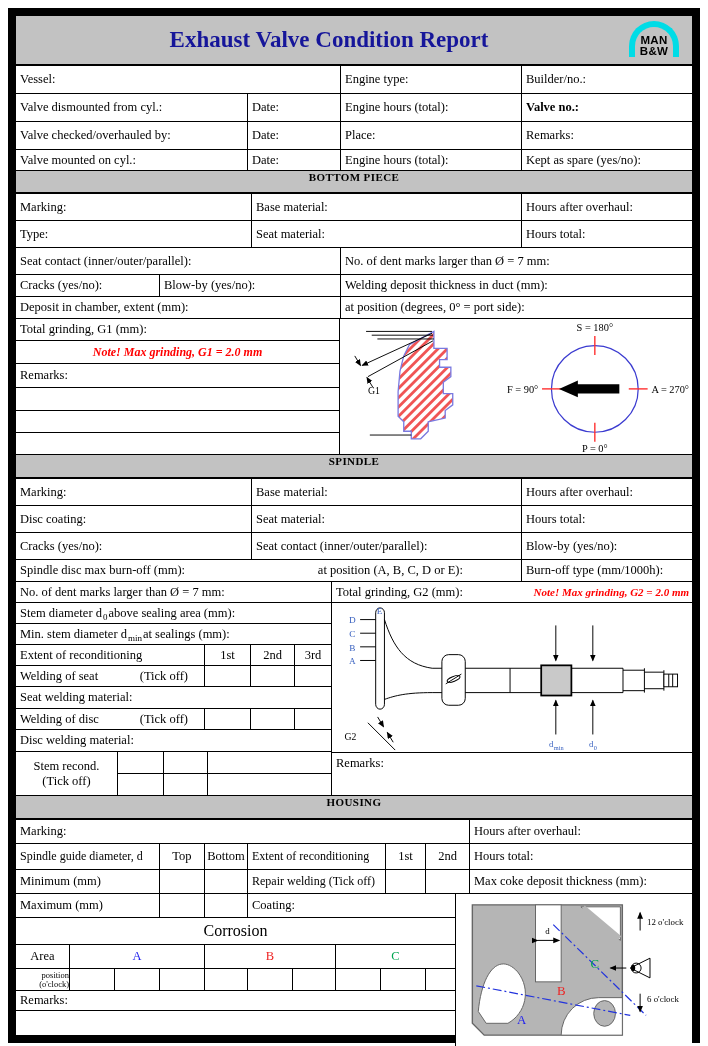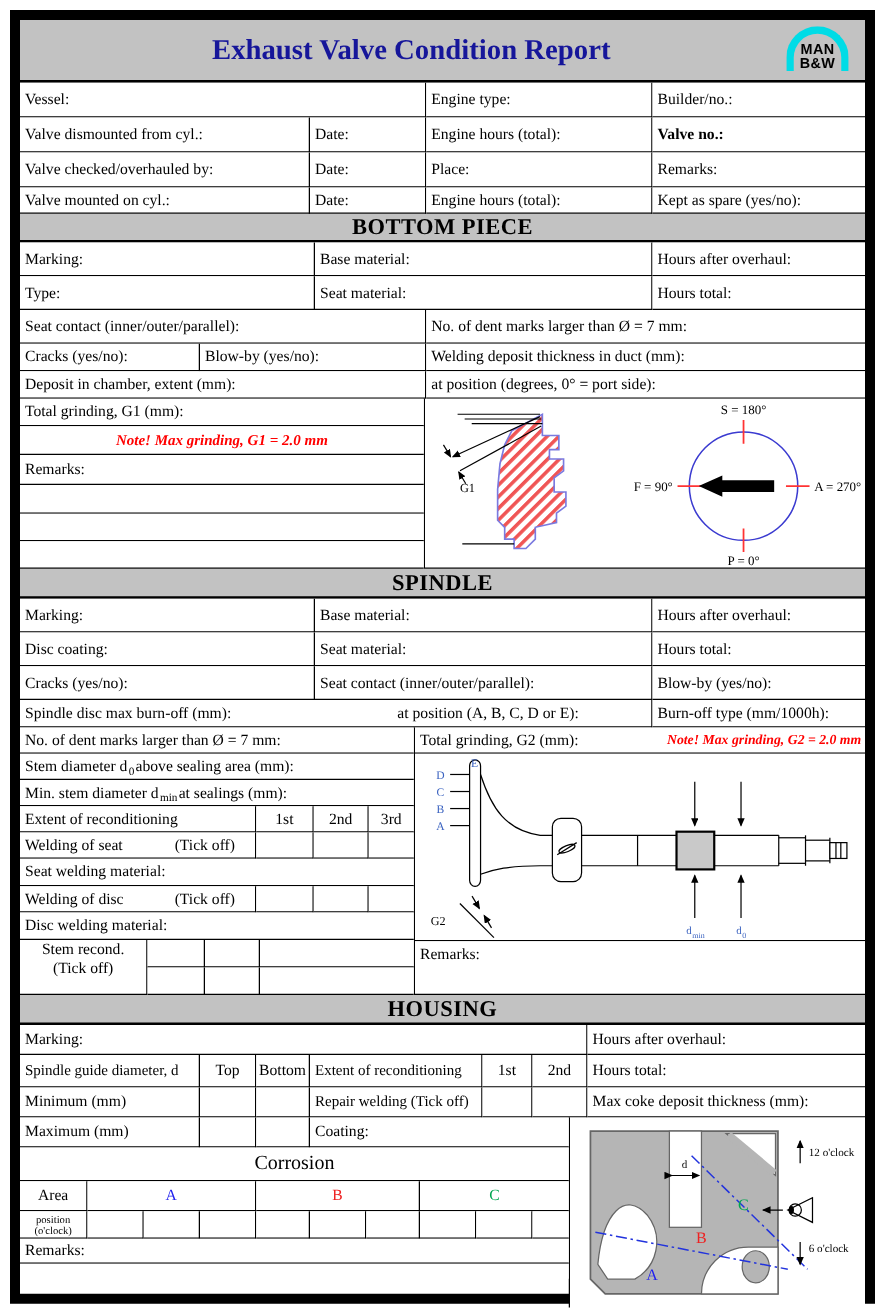--- a/index.html
+++ b/index.html
@@ -8,37 +8,37 @@
        font-family:"Liberation Serif",serif;font-size:12.5px}
   .frame{position:absolute;left:8px;top:8px;width:692px;height:1035px;border:8px solid #000000;background:#fff}
   .row{display:flex;width:100%}
   .c{border-right:1px solid #000;border-bottom:1px solid #000;display:flex;align-items:center;
      padding:0 4px;overflow:hidden;height:100%;background:#fff}
   .nbr{border-right:none}
   .nbb{border-bottom:none}
   .stack{display:flex;flex-direction:column}
   .stack .c{width:100%}
   .colwrap{display:flex;flex-direction:column;border-right:1px solid #000}
-  .bar{background:#c2c2c2;border-bottom:2px solid #000;display:flex;align-items:flex-end;justify-content:center;
-       font-weight:bold;font-size:18px;letter-spacing:.4px}
+  .bar{background:#c2c2c2;border-bottom:2px solid #000;display:flex;align-items:flex-start;justify-content:center;
+       font-weight:bold;font-size:11px;letter-spacing:.4px}
   .titlebar{height:50px;background:#c2c2c2;border-bottom:2px solid #000;position:relative;
             display:flex;align-items:center;justify-content:center}
   .title{font-size:23px;font-weight:bold;color:#16169a;margin-right:50px;white-space:nowrap}
   .logo{position:absolute;right:9px;top:4px;width:58px;height:42px}
   .logo-arc{position:absolute;left:4px;top:1px;width:50px;height:36px;border:6px solid #00dce6;border-bottom:none;
             border-radius:26px 26px 0 0}
   .logo-text{position:absolute;left:0;top:15px;width:58px;text-align:center;color:#000;
              font-family:"Liberation Sans",sans-serif;font-weight:bold;font-size:11.5px;line-height:11px;letter-spacing:.3px}
   .b{font-weight:bold}
   .note{color:#f00;font-weight:bold;font-style:italic;font-size:12px;white-space:nowrap}
   .center{justify-content:center}
   .sb{justify-content:space-between}
   .topalign{align-items:flex-start;padding-top:3px}
   .sub{font-size:9px;position:relative;top:3.5px;margin:0 1px}
-  .small2{font-size:8.5px;line-height:9px;text-align:center;display:flex;flex-direction:column;align-items:center;width:100%}
+  .small2{font-size:8.5px;line-height:9px;text-align:center;display:flex;flex-direction:column;align-items:flex-end;width:100%}
   .corr{font-size:16px}
   .colA{color:#2222ee}.colB{color:#ee2222}.colC{color:#00a550}
   .dcell{display:flex;align-items:center;justify-content:center;background:#fff}
   svg text{font-family:"Liberation Serif",serif}
 </style>
 </head>
 <body>
 
 <div class="frame">
 
@@ -329,21 +329,21 @@
         <div class="c" style="width:46px"></div>
         <div class="c" style="width:44px"></div>
         <div class="c nbr" style="flex:1"></div>
       </div>
       <div class="row" style="height:22px">
           <div class="c nbr" style="flex:1">
             <span>Disc welding material:</span>
           </div>
         </div>
       <div class="row" style="height:44px">
-        <div class="c" style="width:102px;flex-direction:column;">
+        <div class="c" style="width:102px;flex-direction:column;justify-content:center">
           <span>Stem recond.</span>
           <span>(Tick off)</span>
         </div>
         <div class="stack" style="width:46px">
           <div class="c" style="height:22px"></div>
           <div class="c" style="height:22px"></div>
         </div>
         <div class="stack" style="width:44px">
           <div class="c" style="height:22px"></div>
           <div class="c" style="height:22px"></div>

